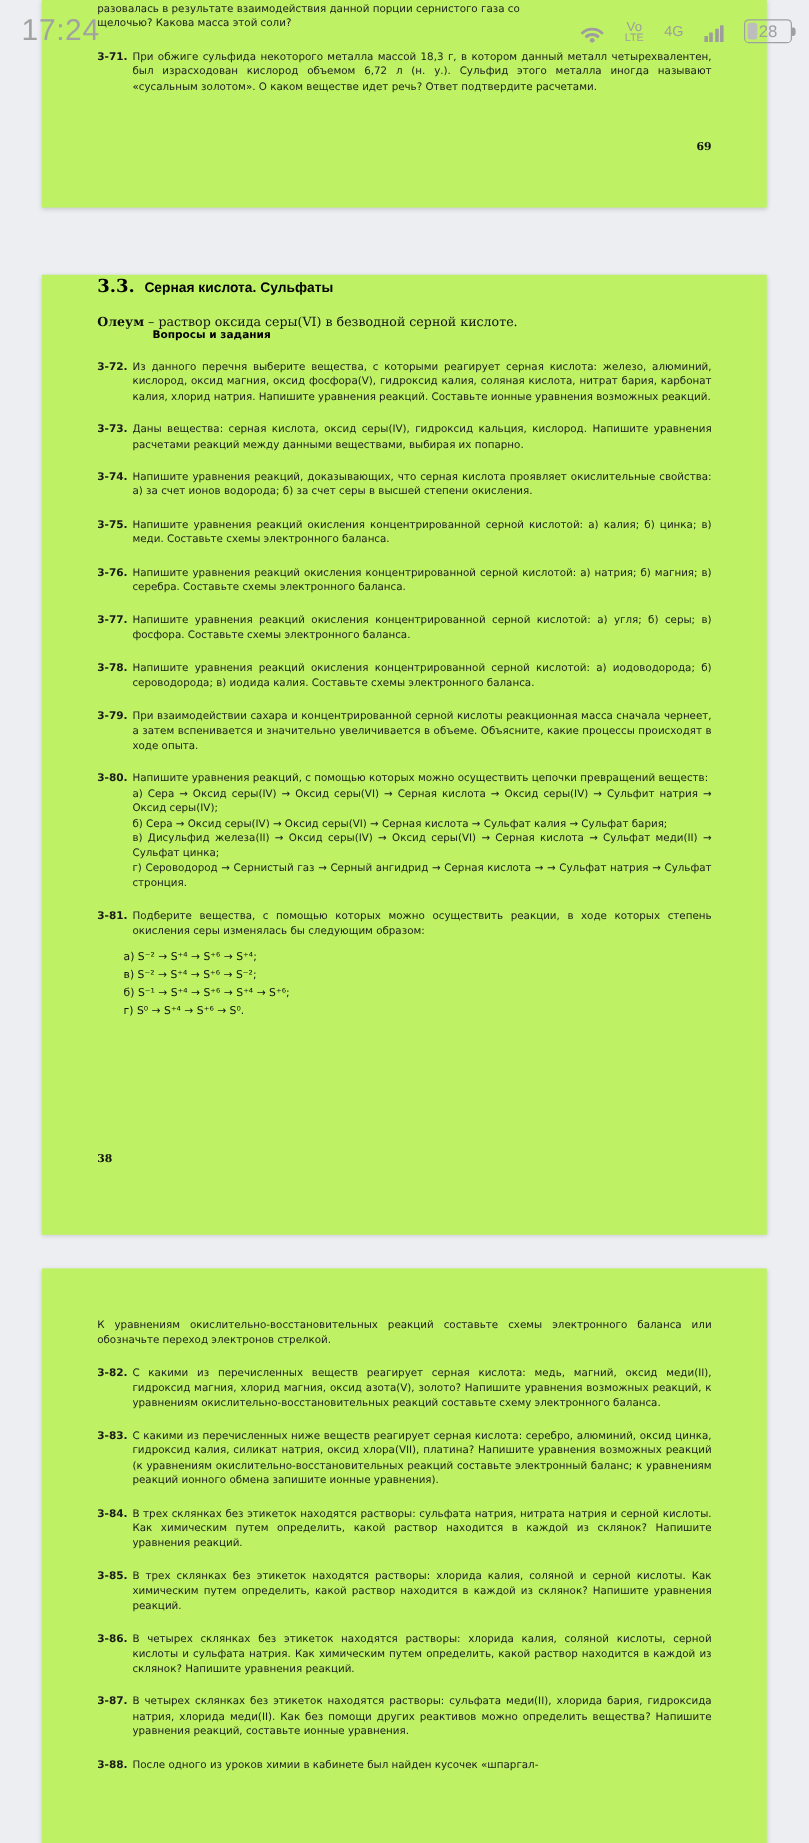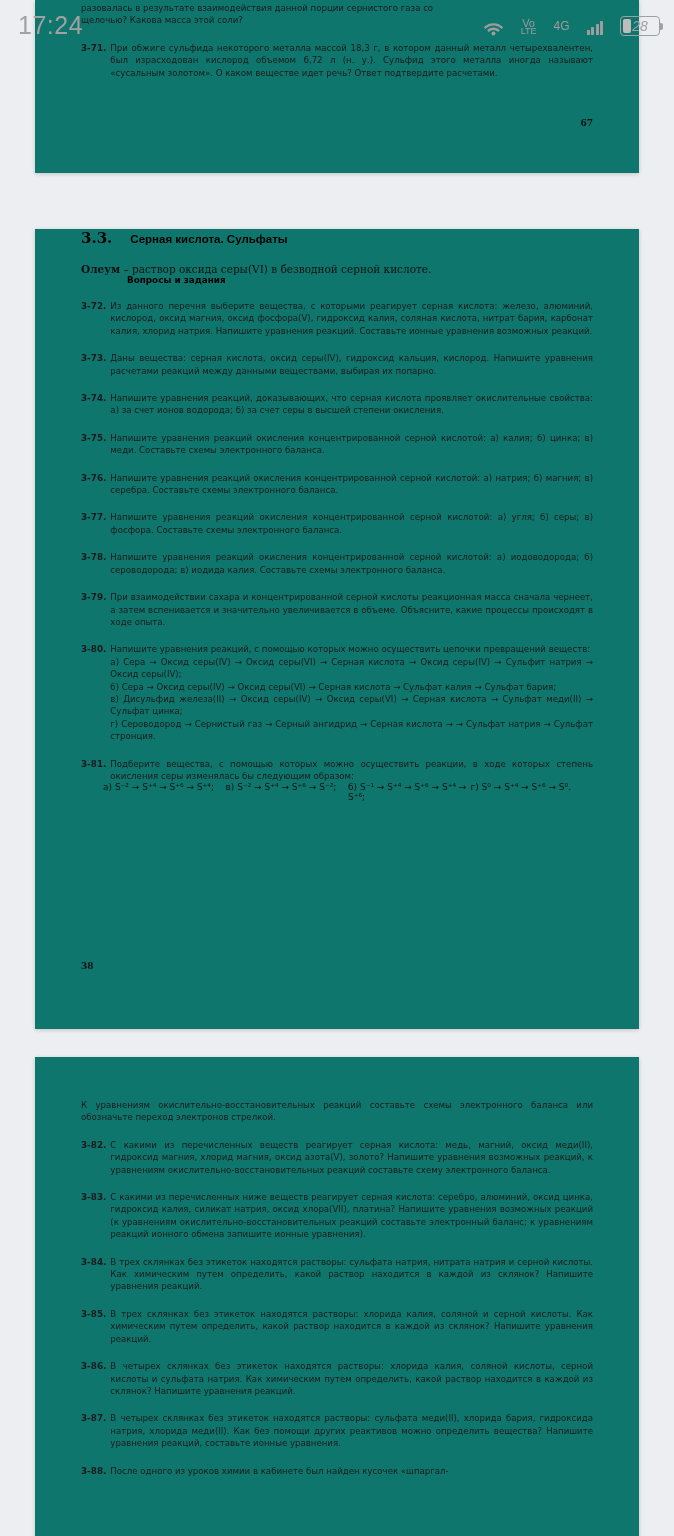--- a/index.html
+++ b/index.html
@@ -88,31 +88,30 @@
     left: 2px; top: 2px; bottom: 2px;
     width: 8px;
     background: #bdbdbd;
     border-radius: 2px;
   }
   .battery span {
     position: relative;
     font-size: 14px;
     color: #a0a0a0;
     letter-spacing: 0;
-    font-style: italic;
   }
 
   
   .pages {
     position: absolute;
     top: 0; left: 0;
     width: 674px;
   }
   .page {
-    background: #0f766e;
+    background: #bef264;
     margin: 0 auto 28px;
     width: 604px;
     box-shadow: 0 1px 4px rgba(0,0,0,0.18);
     position: relative;
     color: #111;
   }
   .page.first  { height: 173px; width: 604px; }
   .page.second { height: 800px; }
   .page.third  { height: 600px; }
 
@@ -150,21 +149,21 @@
     font-size: 9px;
     color: #111;
   }
   .pagenum.right { position: absolute; right: 46px; top: 118px; }
   .pagenum.left  { position: absolute; left: 46px; bottom: 58px; }
 
   
   .sec-head {
     display: flex;
     align-items: baseline;
-    gap: 18px;
+    gap: 8px;
     margin-top: 56px;
   }
   .sec-num {
     font-family: "DejaVu Serif", serif;
     font-weight: bold;
     font-size: 15px;
     color: #000;
   }
   .sec-title {
     font-family: Liberation Sans, sans-serif;
@@ -188,22 +187,23 @@
     color: #000;
   }
 
   .tasklist { margin-top: 3px; }
 
   .sub-line { display: block; text-indent: 0; }
   .chain { white-space: normal; }
 
   .formula-grid {
     display: grid;
-    grid-template-columns: 1fr 1fr 1fr 1fr;
-    row-gap: 20px;
+    grid-template-columns: 1fr;
+    row-gap: 5px;
+    margin-top: 11px;
     margin-left: 22px;
     font-family: "DejaVu Sans", sans-serif;
     font-size: 9px;
   }
 
   .para-intro { margin-top: 0; }
   .third .page-inner { padding-top: 42px; }
   .second .page-inner { padding-top: 0; }
 </style>
 </head>
@@ -245,21 +245,21 @@
       <div class="page-inner">
         <div class="body-text cont-lines">
           <span class="ln">разовалась в результате взаимодействия данной порции сернистого газа со</span>
           <span class="ln">щелочью? Какова масса этой соли?</span>
         </div>
         <div class="task body-text">
           <span class="num">3-71.</span>
           <span class="txt">При обжиге сульфида некоторого металла массой 18,3 г, в котором данный металл четырехвалентен, был израсходован кислород объемом 6,72 л (н. у.). Сульфид этого металла иногда называют «сусальным золотом». О каком веществе идет речь? Ответ подтвердите расчетами.</span>
         </div>
       </div>
-      <div class="pagenum right">67</div>
+      <div class="pagenum right">69</div>
     </div>
 
     <div class="page second">
       <div class="page-inner">
         <div class="sec-head">
           <span class="sec-num">3.3.</span>
           <span class="sec-title">Серная кислота. Сульфаты</span>
         </div>
 
         <div class="definition">

